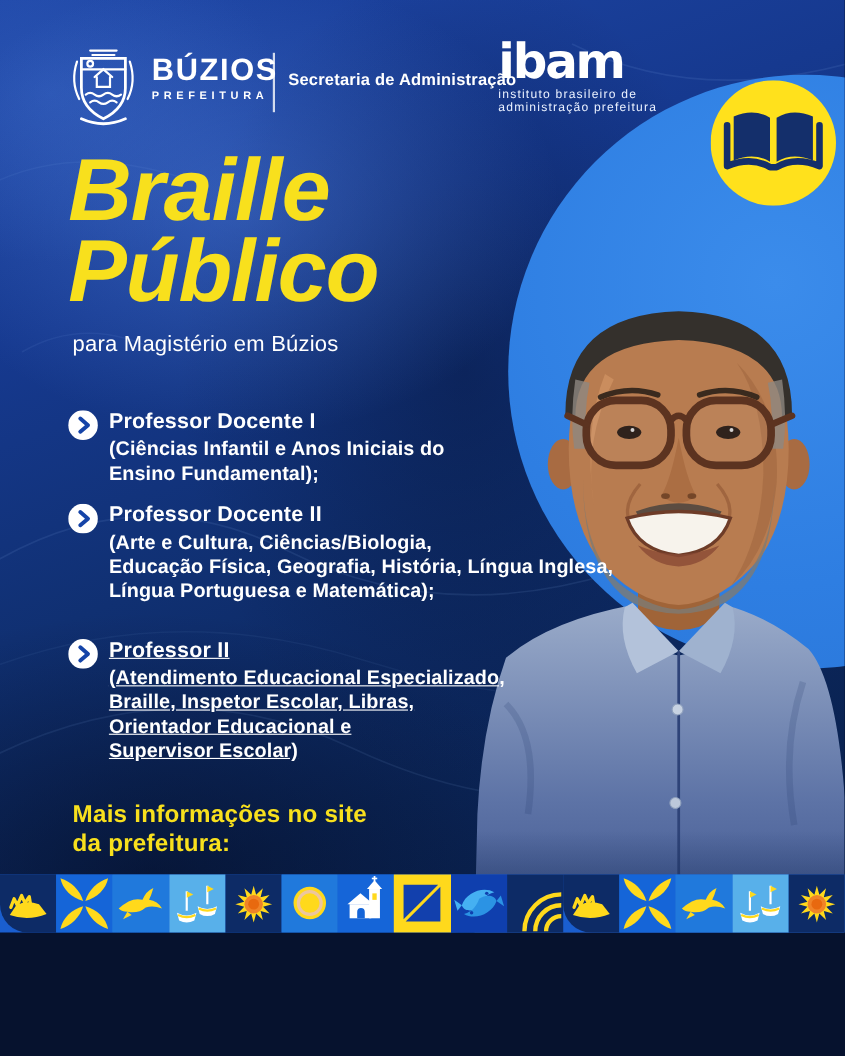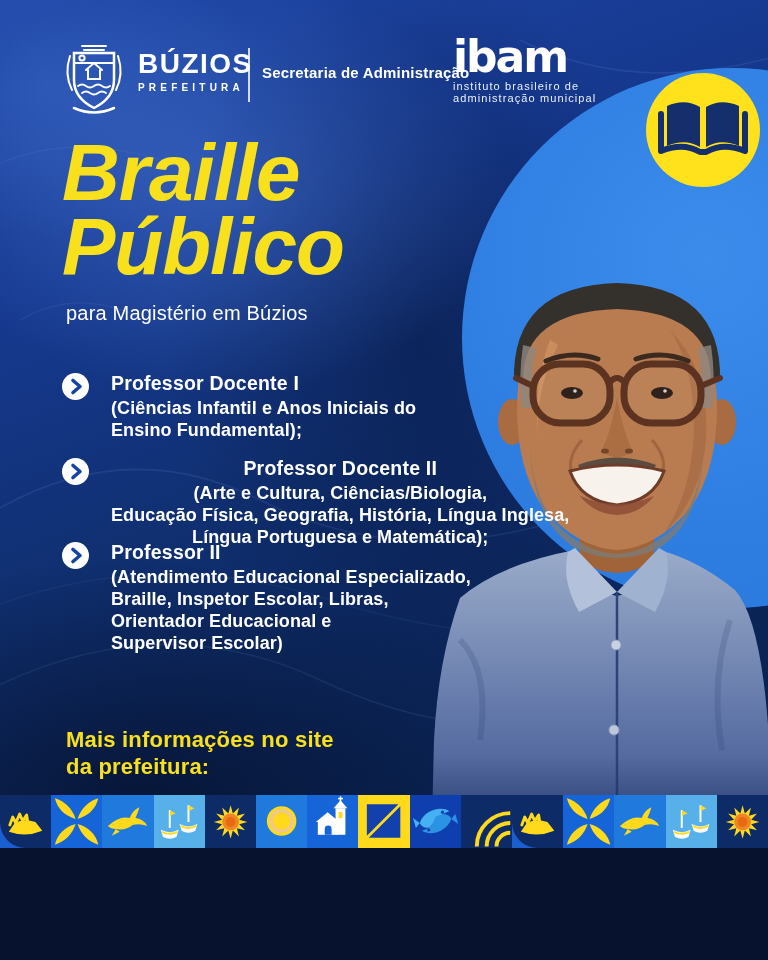--- a/index.html
+++ b/index.html
@@ -31,24 +31,24 @@
   .hdr-divider{position:absolute;left:248px;top:48px;width:2px;height:54px;background:rgba(255,255,255,.8);z-index:5;}
   .dept{position:absolute;left:262px;top:64px;font-size:15px;font-weight:600;letter-spacing:.2px;z-index:5;}
   .ibam{position:absolute;left:453px;top:34px;z-index:5;}
   .ibam-word{font-family:"DejaVu Sans","Liberation Sans",sans-serif;font-size:44px;font-weight:bold;letter-spacing:-2px;line-height:46px;}
   .ibam-sub{font-size:11px;letter-spacing:1.1px;line-height:11px;margin-top:1px;color:#eaf1ff;}
   
   .title{position:absolute;left:62px;top:136px;z-index:5;color:#f8e01d;
     font-size:80px;font-weight:bold;font-style:italic;letter-spacing:-1px;line-height:74px;}
   .subtitle{position:absolute;left:66px;top:302px;z-index:5;font-size:20px;letter-spacing:.2px;}
   
-  .pos-item{position:absolute;left:62px;display:flex;gap:22px;z-index:5;}
+  .pos-item{position:absolute;left:62px;display:flex;gap:10px;z-index:5;}
   .pos-item.p1{top:372px;}
-  .pos-item.p2{top:457px;text-align:center;}
-  .pos-item.p3{top:541px;}
+  .pos-item.p2{top:457px;}
+  .pos-item.p3{top:580px;text-decoration:underline;}
   .bullet{flex:0 0 27px;width:27px;height:27px;margin-top:1px;}
   .pos-title{font-size:19.5px;font-weight:bold;letter-spacing:.2px;line-height:23px;}
   .pos-desc{font-size:18px;font-weight:600;line-height:22px;white-space:pre-line;margin-top:2px;letter-spacing:.1px;}
   
   .info{position:absolute;left:66px;top:726px;z-index:5;color:#f8e01d;
     font-size:22px;font-weight:bold;line-height:27px;white-space:pre-line;letter-spacing:.2px;}
   .url{position:absolute;left:64px;top:793px;z-index:5;font-size:31px;font-weight:bold;letter-spacing:.4px;}
   
   .strip{position:absolute;left:0;bottom:0;width:768px;height:53px;display:flex;background:#1a5ecf;z-index:10;}
   .tile{flex:1 1 0;position:relative;overflow:hidden;}
@@ -167,21 +167,21 @@
   </svg>
   <div class="brand">
     <div class="brand-name">BÚZIOS</div>
     <div class="brand-sub">PREFEITURA</div>
   </div>
   <div class="hdr-divider"></div>
   <div class="dept">Secretaria de Administração</div>
   <div class="ibam">
     <div class="ibam-word">ibam</div>
     <div class="ibam-sub">instituto brasileiro de</div>
-    <div class="ibam-sub">administração municipal</div>
+    <div class="ibam-sub">administração prefeitura</div>
   </div>
 
   <div class="title">
     <div>Braille</div>
     <div>Público</div>
   </div>
   <div class="subtitle">para Magistério em Búzios</div>
 
   <div class="pos-item p1">
     <svg class="bullet" viewBox="0 0 27 27">

